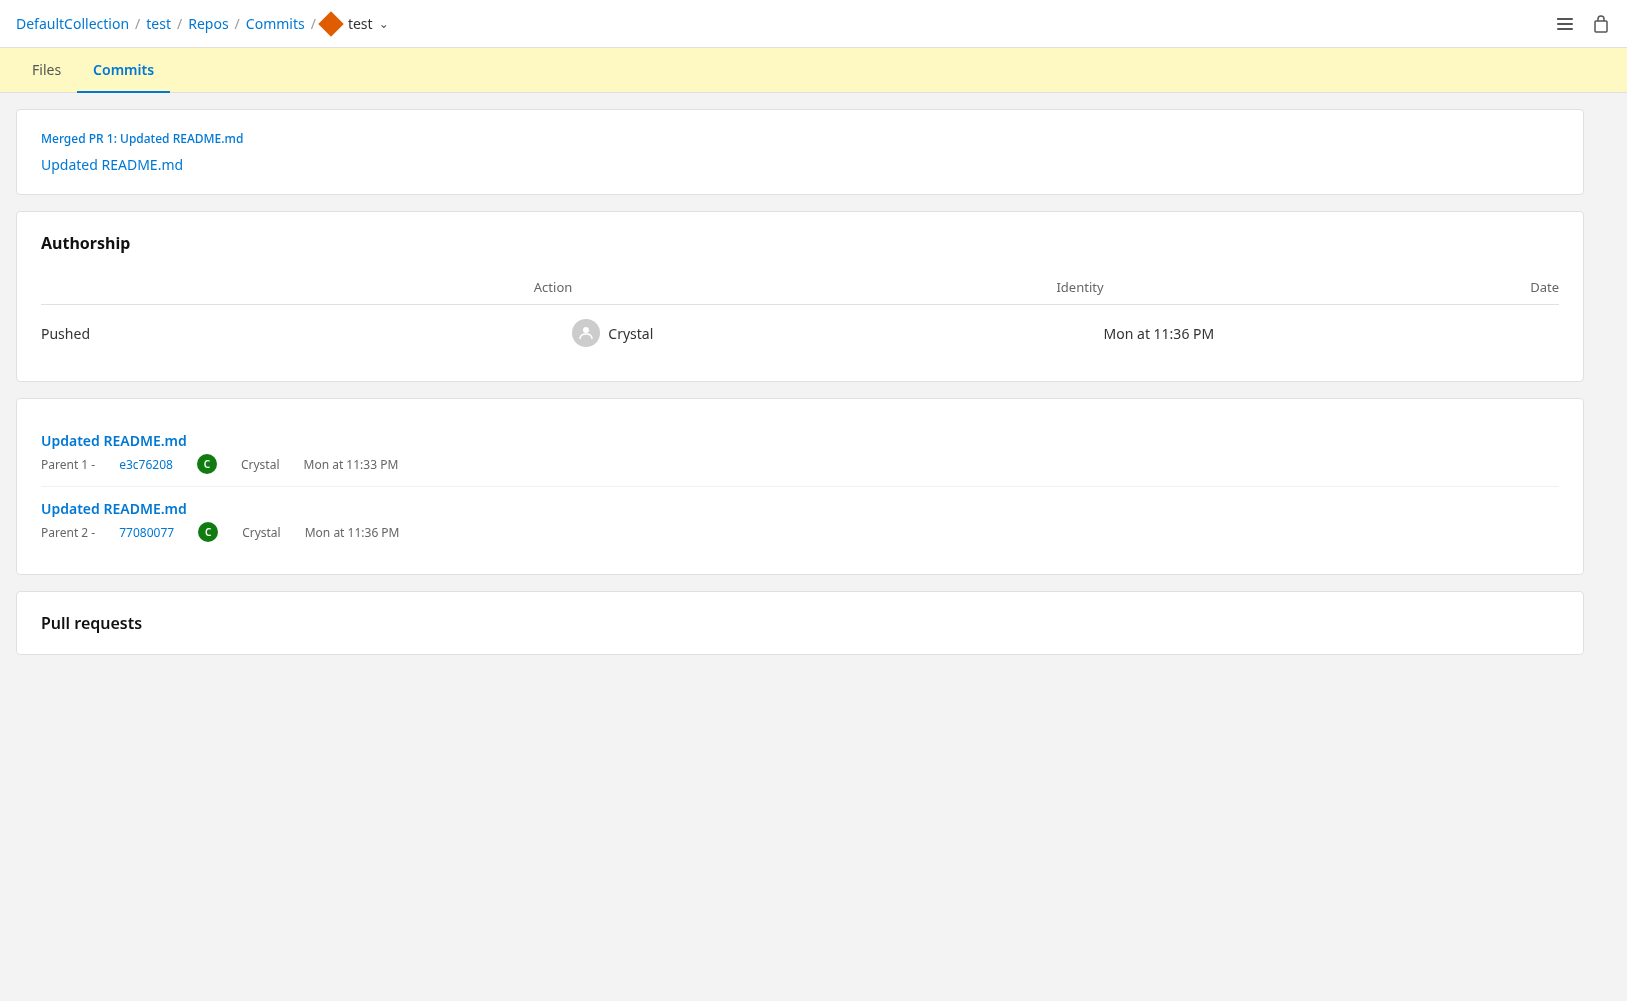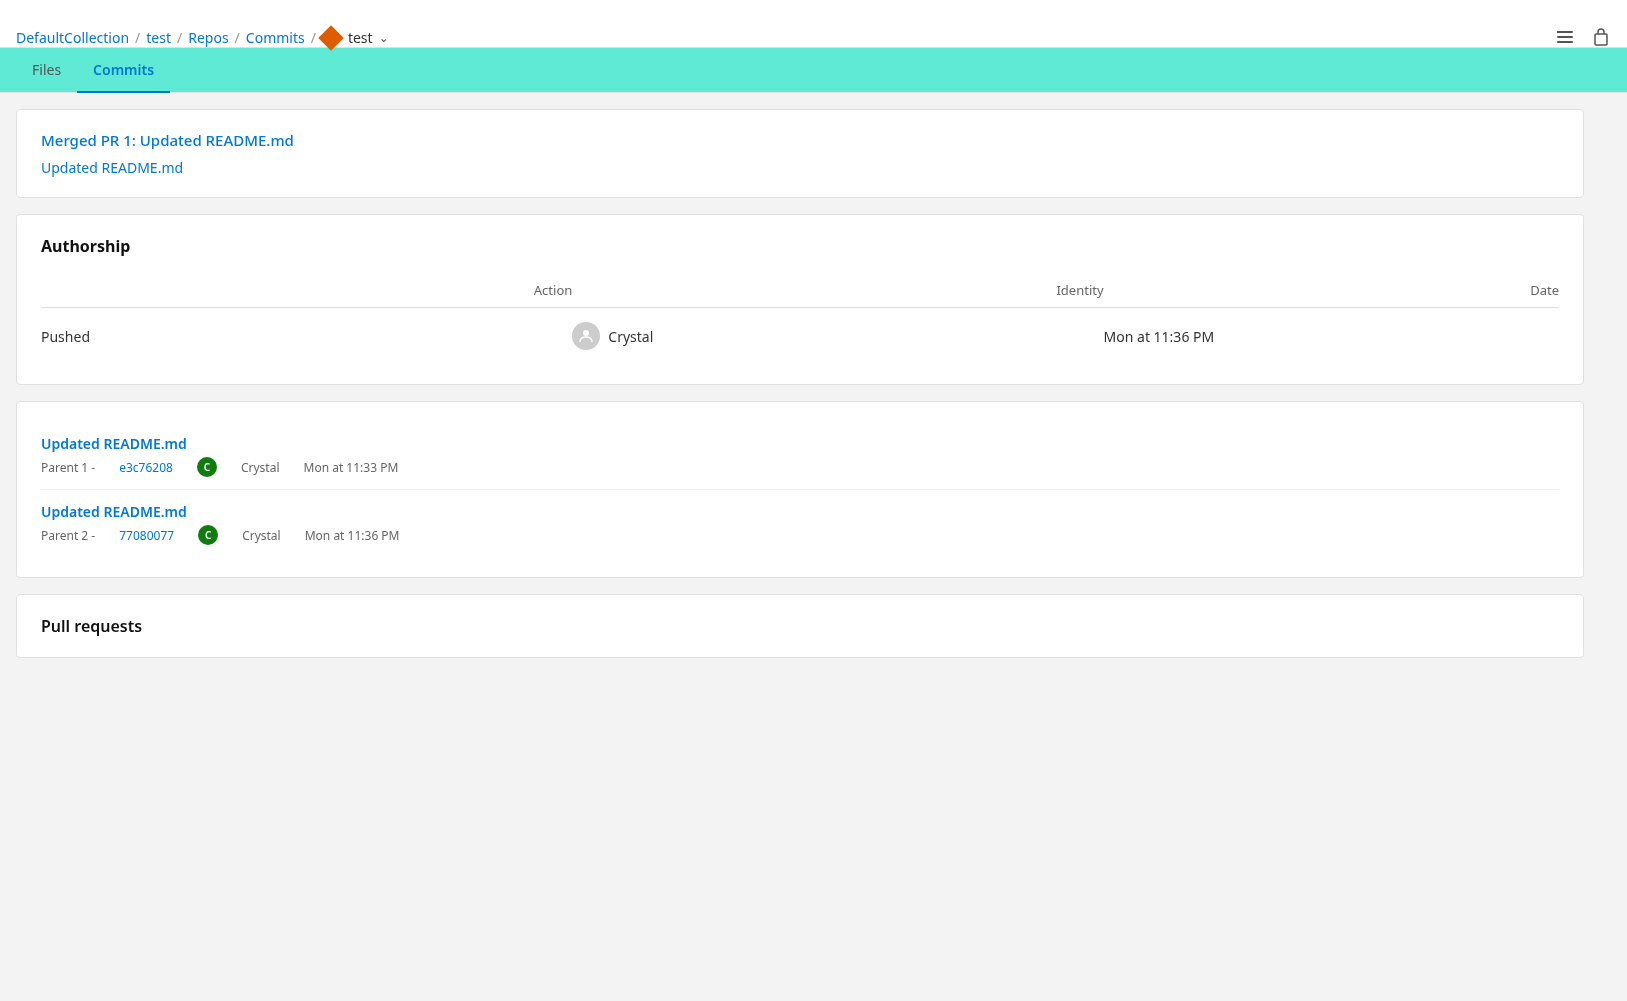--- a/index.html
+++ b/index.html
@@ -6,21 +6,21 @@
     body {
       font-family: "Segoe UI", system-ui, -apple-system, sans-serif;
       background: #f3f3f3;
       color: #333;
       font-size: 14px;
     }
 
     
     .top-nav {
       display: flex;
-      align-items: flex-end;
+      align-items: center;
       justify-content: space-between;
       background: #fff;
       border-bottom: 1px solid #e0e0e0;
       padding: 0 16px;
       height: 48px;
     }
     .breadcrumb {
       display: flex;
       align-items: center;
       gap: 6px;
@@ -51,21 +51,21 @@
       cursor: pointer;
     }
     .top-nav-icons {
       display: flex;
       align-items: center;
       gap: 16px;
     }
 
     
     .tabs {
-      background: #5eead4;
+      background: #fef9c3;
       border-bottom: 1px solid #e0e0e0;
       display: flex;
       padding: 0 16px;
     }
     .tab {
       padding: 12px 16px;
       cursor: pointer;
       font-size: 14px;
       color: #555;
       border-bottom: 2px solid transparent;
@@ -90,21 +90,21 @@
     .card {
       background: #fff;
       border: 1px solid #e0e0e0;
       border-radius: 4px;
       padding: 20px 24px;
     }
 
     
     .commit-message-card .pr-link {
       color: #0078d4;
-      font-size: 15px;
+      font-size: 12px;
       font-weight: 500;
       cursor: pointer;
       display: block;
       margin-bottom: 8px;
     }
     .commit-message-card .commit-desc {
       color: #0078d4;
       font-size: 14px;
       cursor: pointer;
     }

